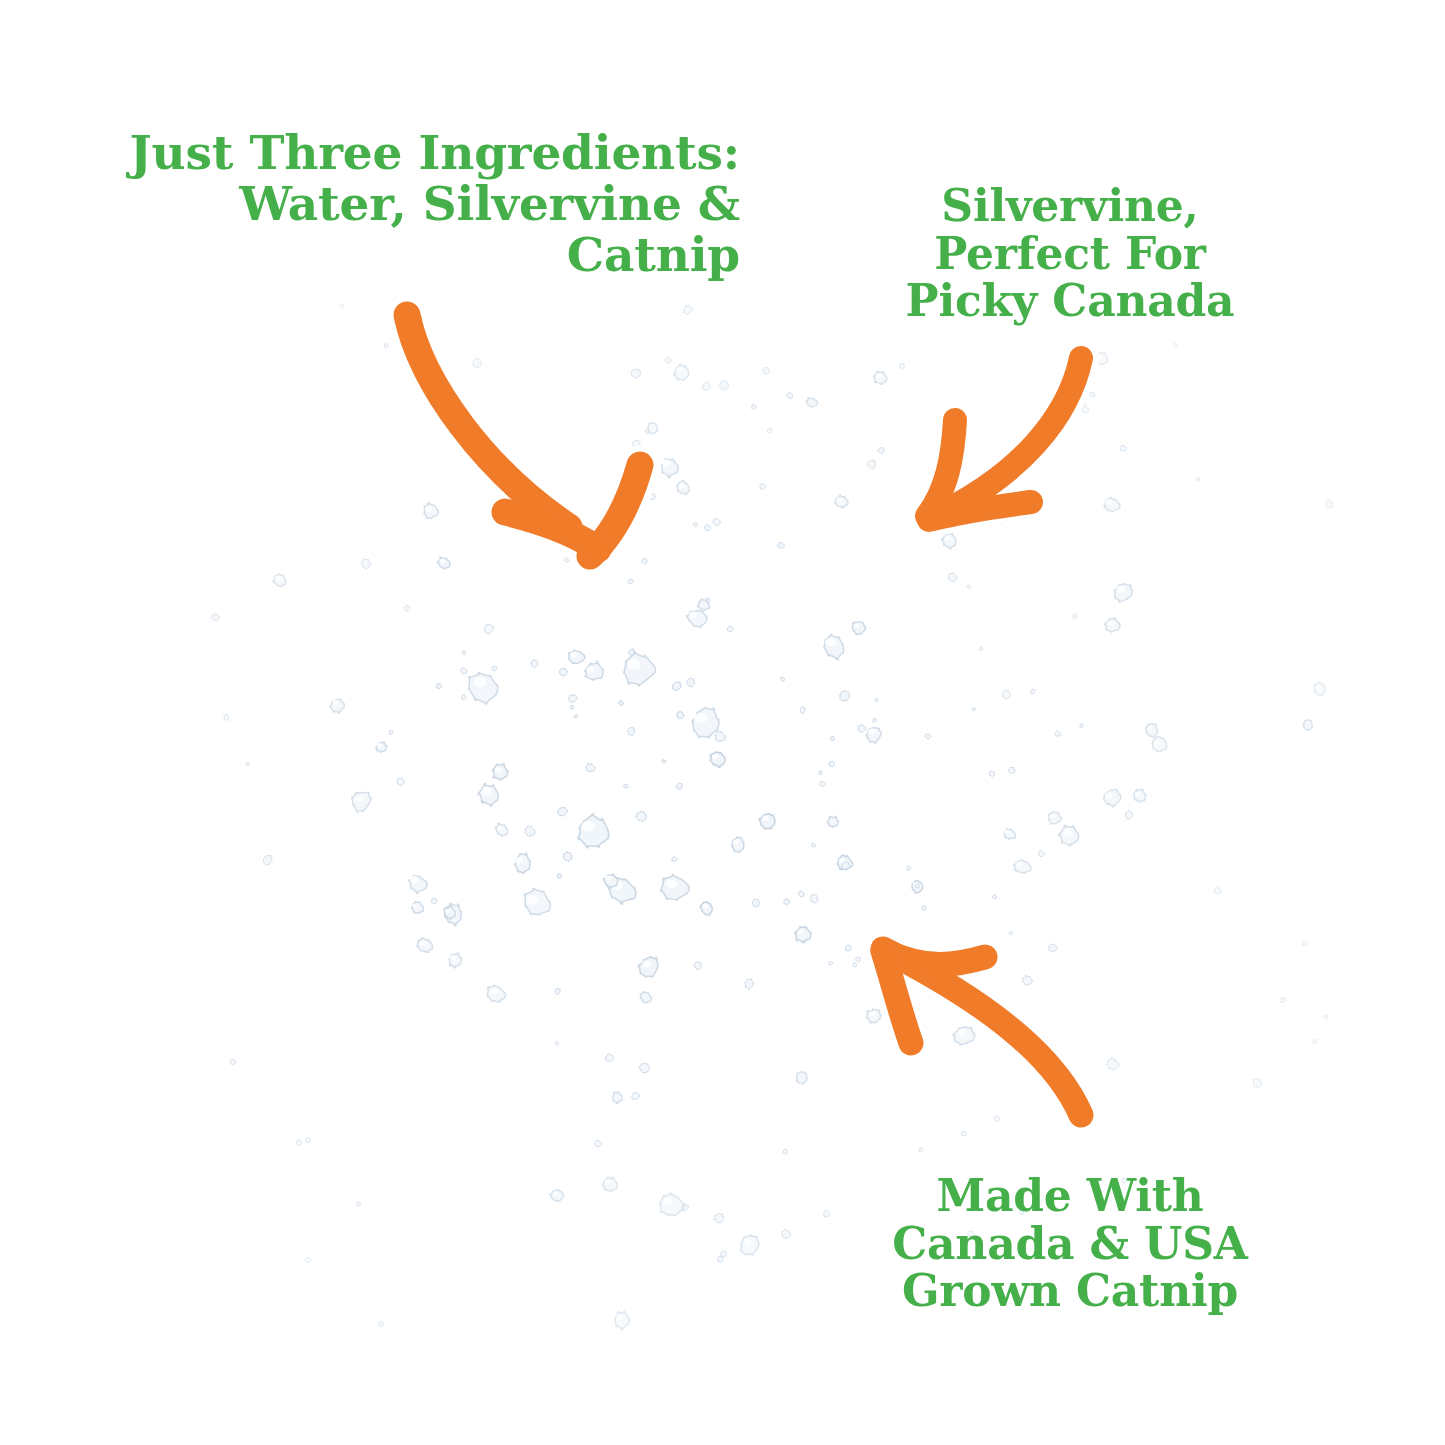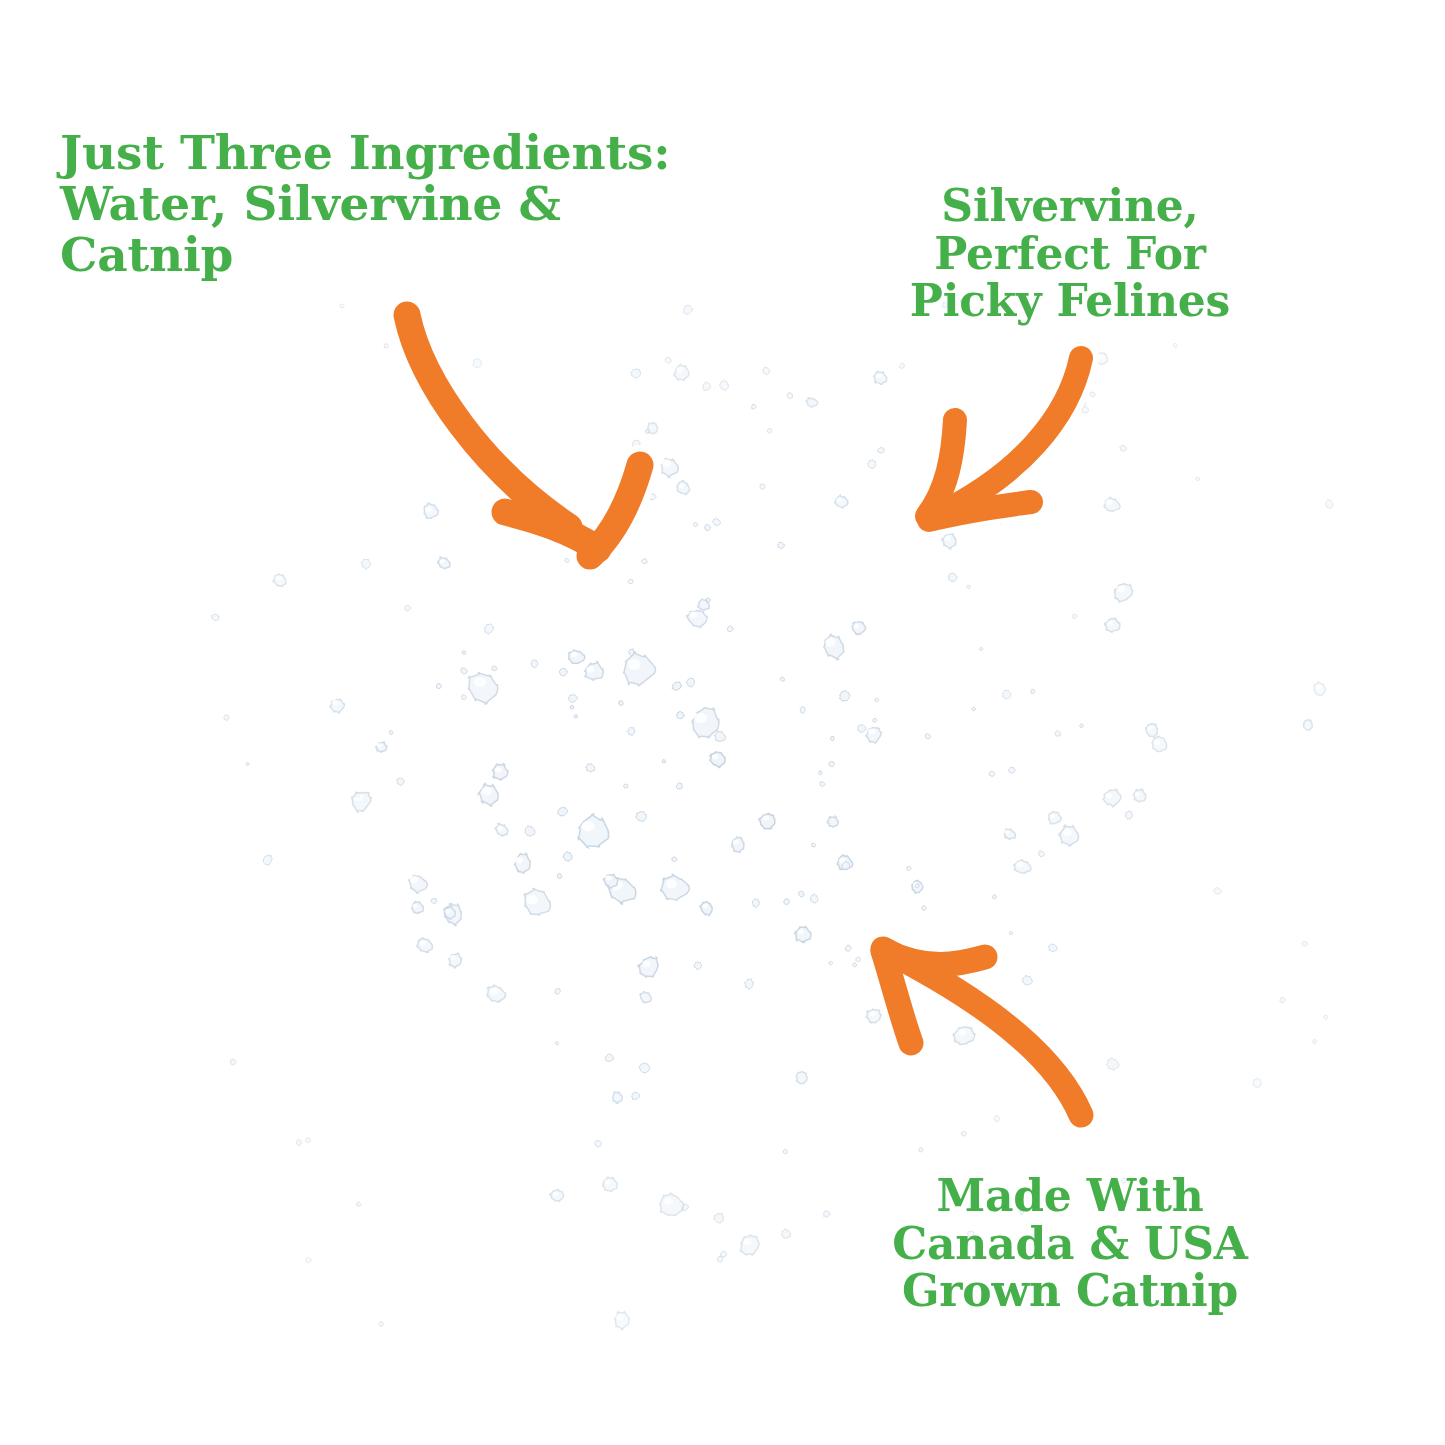--- a/index.html
+++ b/index.html
@@ -894,25 +894,25 @@
     <g>
       <path class="arrow-outline" stroke-width="38" d="M 236 200 C 214 150, 160 96, 38 34" stroke="#ffffff"></path>
       <path class="arrow-outline" stroke-width="38" d="M 140 42 C 112 50, 82 56, 40 36" stroke="#ffffff"></path>
       <path class="arrow-outline" stroke-width="38" d="M 66 128 C 56 100, 48 68, 38 36" stroke="#ffffff"></path>
       <path class="arrow-body" stroke="#f07c2a" stroke-width="25" d="M 236 200 C 214 150, 160 96, 38 34"></path>
       <path class="arrow-body" stroke="#f07c2a" stroke-width="25" d="M 140 42 C 112 50, 82 56, 40 36"></path>
       <path class="arrow-body" stroke="#f07c2a" stroke-width="25" d="M 66 128 C 56 100, 48 68, 38 36"></path>
     </g>
   </svg>
 
-  <div id="callout-ingredients" class="callout" style="color: rgb(69, 176, 74); text-align: left;">Just Three Ingredients:
+  <div id="callout-ingredients" class="callout" style="color: rgb(69, 176, 74); text-align: right;">Just Three Ingredients:
 Water, Silvervine &amp;
 Catnip</div>
 
   <div id="callout-silvervine" class="callout" style="color: rgb(69, 176, 74); text-align: center;">Silvervine,
 Perfect For
-Picky Felines</div>
+Picky Canada</div>
 
   <div id="callout-grown" class="callout" style="color: rgb(69, 176, 74); text-align: center; margin-top: 44px;">Made With
 Canada &amp; USA
 Grown Catnip</div>
 
 </div>
 
 </body></html>

